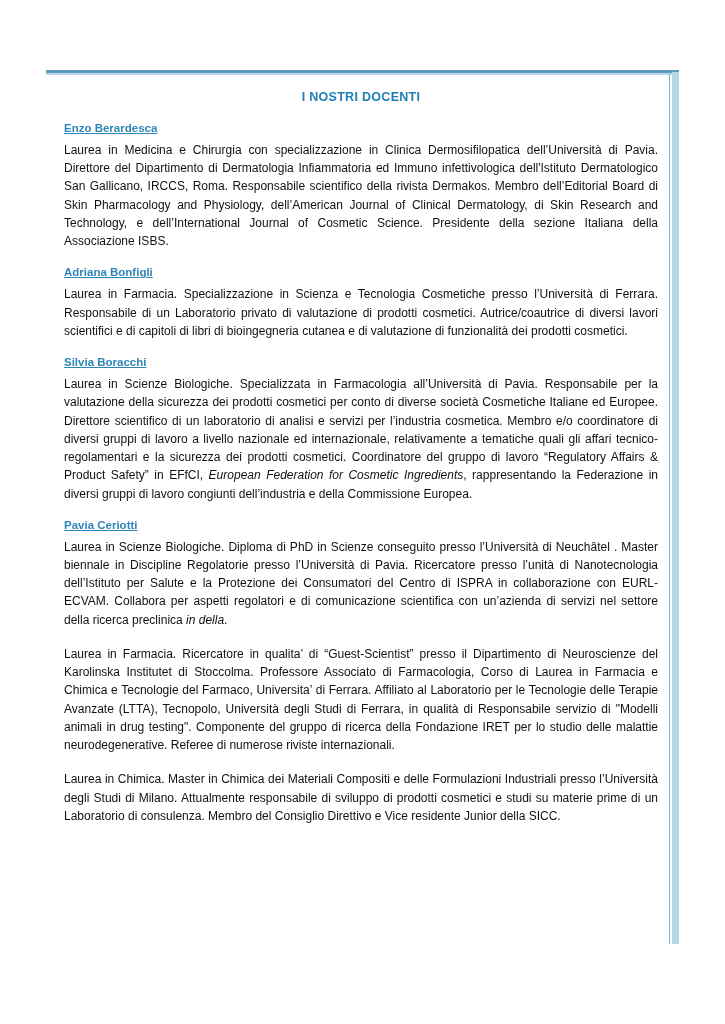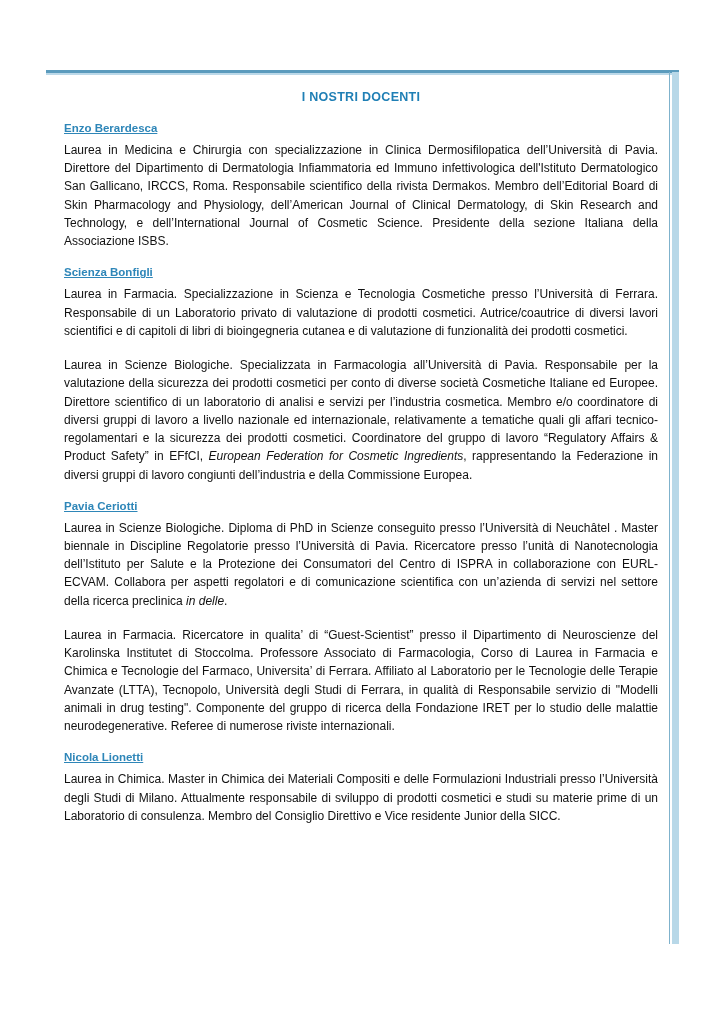--- a/index.html
+++ b/index.html
@@ -102,37 +102,37 @@
   <div class="content">
 
     <h1 class="doc-title">I NOSTRI DOCENTI</h1>
 
     <div class="person">
       <div class="person-name">Enzo Berardesca</div>
       <div class="person-bio">Laurea in Medicina e Chirurgia con specializzazione in Clinica Dermosifilopatica dell’Università di Pavia. Direttore del Dipartimento di Dermatologia Infiammatoria ed Immuno infettivologica dell'Istituto Dermatologico San Gallicano, IRCCS, Roma. Responsabile scientifico della rivista Dermakos. Membro dell’Editorial Board di Skin Pharmacology and Physiology, dell’American Journal of Clinical Dermatology, di Skin Research and Technology, e dell’International Journal of Cosmetic Science. Presidente della sezione Italiana della Associazione ISBS.</div>
     </div>
 
     <div class="person">
-      <div class="person-name">Scienza Bonfigli</div>
+      <div class="person-name">Adriana Bonfigli</div>
       <div class="person-bio">Laurea in Farmacia. Specializzazione in Scienza e Tecnologia Cosmetiche presso l’Università di Ferrara. Responsabile di un Laboratorio privato di valutazione di prodotti cosmetici. Autrice/coautrice di diversi lavori scientifici e di capitoli di libri di bioingegneria cutanea e di valutazione di funzionalità dei prodotti cosmetici.</div>
     </div>
 
     <div class="person">
+      <div class="person-name">Silvia Boracchi</div>
       <div class="person-bio"><span>Laurea in Scienze Biologiche. Specializzata in Farmacologia all’Università di Pavia. Responsabile per la valutazione della sicurezza dei prodotti cosmetici per conto di diverse società Cosmetiche Italiane ed Europee.  Direttore scientifico di un laboratorio di analisi e servizi per l’industria cosmetica. Membro e/o coordinatore di diversi gruppi di lavoro a livello nazionale ed internazionale, relativamente a tematiche quali gli affari tecnico-regolamentari e la sicurezza dei prodotti cosmetici.  Coordinatore del gruppo di lavoro “Regulatory Affairs &amp; Product Safety” in EFfCI, </span><em>European Federation for Cosmetic Ingredients</em><span>, rappresentando la Federazione in diversi gruppi di lavoro congiunti dell’industria e della Commissione Europea.</span></div>
     </div>
 
     <div class="person">
       <div class="person-name">Pavia Ceriotti</div>
       <div class="person-bio"><span>Laurea in Scienze Biologiche. Diploma di PhD in Scienze conseguito presso l’Università  di Neuchâtel . Master biennale in Discipline Regolatorie presso l’Università di Pavia.  Ricercatore  presso l’unità di Nanotecnologia dell’Istituto per Salute e la Protezione dei Consumatori del Centro di ISPRA in collaborazione con EURL-ECVAM.
-Collabora per aspetti regolatori e di comunicazione scientifica con un’azienda di servizi nel settore della ricerca preclinica </span><em>in delle</em><span>.</span></div>
+Collabora per aspetti regolatori e di comunicazione scientifica con un’azienda di servizi nel settore della ricerca preclinica </span><em>in della</em><span>.</span></div>
     </div>
 
     <div class="person">
       <div class="person-bio">Laurea in Farmacia. Ricercatore in qualita’ di “Guest-Scientist” presso il Dipartimento di Neuroscienze del Karolinska Institutet di Stoccolma. Professore Associato di Farmacologia, Corso di Laurea in Farmacia e Chimica e Tecnologie del Farmaco, Universita’ di Ferrara. Affiliato al Laboratorio per le Tecnologie delle Terapie Avanzate (LTTA), Tecnopolo, Università degli Studi di Ferrara, in qualità di Responsabile servizio di "Modelli animali in drug testing".  Componente del gruppo di ricerca della Fondazione IRET  per lo studio delle malattie neurodegenerative.  Referee di numerose riviste internazionali.</div>
     </div>
 
     <div class="person">
-      <div class="person-name">Nicola Lionetti</div>
       <div class="person-bio">Laurea in Chimica. Master in Chimica dei Materiali Compositi e delle Formulazioni Industriali presso l’Università degli Studi di Milano. Attualmente responsabile di sviluppo di prodotti cosmetici e studi su materie prime di un Laboratorio di consulenza. Membro del Consiglio Direttivo e Vice residente Junior della SICC.</div>
     </div>
 
   </div>
 </div>
 
 </body></html>

